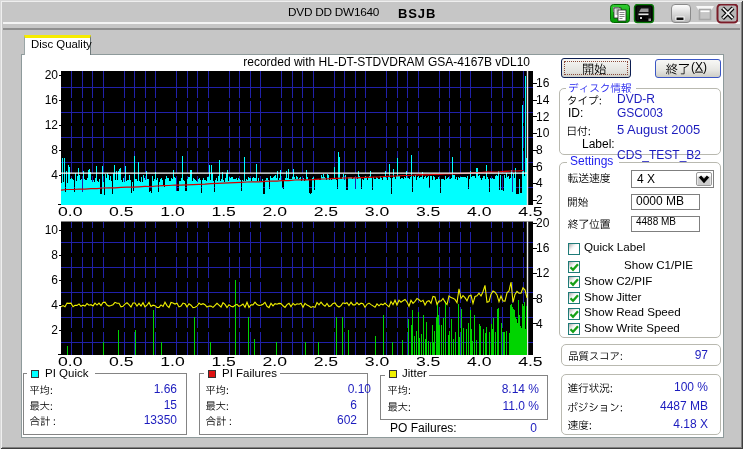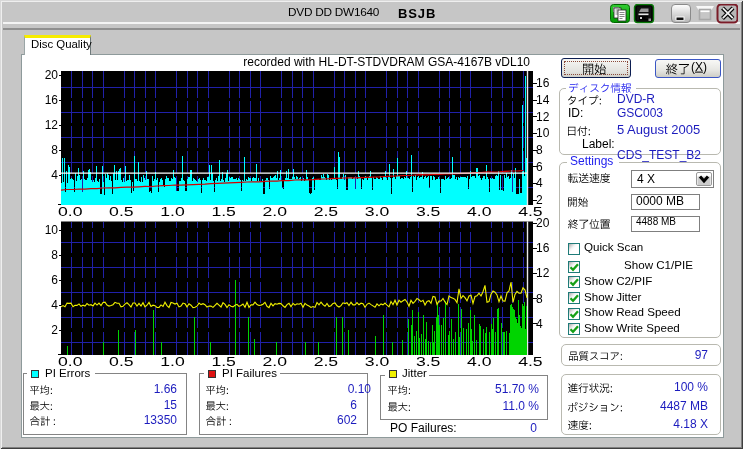--- a/index.html
+++ b/index.html
@@ -109,21 +109,21 @@
       <text x="518.2" y="216.3" font-size="12.5" fill="#000" textLength="24.5" lengthAdjust="spacingAndGlyphs">4.5</text>
       <text x="518.2" y="366.3" font-size="12.5" fill="#000" textLength="24.5" lengthAdjust="spacingAndGlyphs">4.5</text>
       <path d="M58.5 75.5H61 M58.5 100.5H61 M58.5 125.5H61 M58.5 150.5H61 M58.5 175.5H61 M58.5 230.5H61 M58.5 255.5H61 M58.5 280.5H61 M58.5 305.5H61 M58.5 330.5H61 M57.5 204.5H61 M57.5 354.5H61 M533 83.5H536.5 M533 100.5H536.5 M533 116.5H536.5 M533 133.5H536.5 M533 150.5H536.5 M533 166.5H536.5 M533 183.5H536.5 M533 200.5H536.5 M533 223.5H536.5 M533 248.5H536.5 M533 273.5H536.5 M533 298.5H536.5 M533 323.5H536.5" stroke="#000" stroke-width="1" fill="none" shape-rendering="crispEdges"></path>
       <text x="530" y="66" font-size="12" fill="#000" text-anchor="end">recorded with HL-DT-STDVDRAM GSA-4167B vDL10</text>
     </svg>
 <div style="position:absolute;left:23px;top:373px;width:164px;height:62px;border:1px solid #848484;background:#fff;"></div>
 <div style="position:absolute;left:199px;top:373px;width:169px;height:62px;border:1px solid #848484;background:#fff;"></div>
 <div style="position:absolute;left:380px;top:375px;width:168px;height:45px;border:1px solid #848484;background:#fff;"></div>
 <div style="position:absolute;left:27px;top:369px;width:68px;height:11px;background:#fff;"></div>
     <div style="position:absolute;left:31px;top:370px;width:8px;height:8px;background:#00ffff;border:1px solid #333;"></div>
-    <div class="t" style="left:45px;top:369.8px;font-size:11.5px;">PI Errors</div>
+    <div class="t" style="left:45px;top:369.8px;font-size:11.5px;">PI Quick</div>
 <div style="position:absolute;left:204px;top:369px;width:76px;height:11px;background:#fff;"></div>
     <div style="position:absolute;left:208px;top:370px;width:8px;height:8px;background:#dd1111;border:1px solid #333;"></div>
     <div class="t" style="left:222px;top:369.8px;font-size:11.5px;">PI Failures</div>
 <div style="position:absolute;left:385px;top:369px;width:44px;height:11px;background:#fff;"></div>
     <div style="position:absolute;left:389px;top:370px;width:8px;height:8px;background:#f0f000;border:1px solid #333;"></div>
     <div class="t" style="left:402px;top:369.8px;font-size:11.5px;">Jitter</div>
 <div style="position:absolute;left:30px;top:385px;">
       <svg width="22" height="10" viewBox="0 0 21.6 9.1" style="overflow:visible;display:block">
         <path d="M4.8 5.0H9.0V5.6H4.8V9.1H4.1V5.6H0.0V5.0H4.1V1.2H0.3V0.6H8.7V1.2H4.8ZM6.0 4.1Q6.4 3.6 6.8 2.9Q7.2 2.3 7.4 1.7L8.0 2.0Q7.7 2.6 7.3 3.3Q6.9 4.0 6.6 4.4ZM1.5 1.7Q1.8 2.2 2.2 2.8Q2.6 3.5 2.9 4.1L2.3 4.4Q2.0 3.8 1.6 3.1Q1.3 2.4 1.0 2.0Z M18.7 1.6V2.8Q18.7 3.9 18.6 5.2Q18.6 6.5 18.4 7.3Q18.3 8.2 17.9 8.6Q17.5 9.0 16.7 9.0H15.3L15.1 8.4H16.7Q17.2 8.4 17.4 8.1Q17.7 7.9 17.8 7.3Q17.9 6.5 18.0 5.2Q18.0 3.9 18.0 2.8V2.2H14.8Q14.3 3.2 13.6 4.0L13.2 3.5Q13.8 2.8 14.2 1.9Q14.7 1.0 14.9 0.0L15.6 0.2Q15.4 0.9 15.1 1.6ZM11.9 6.8Q12.5 6.6 13.2 6.2L13.3 6.8Q11.9 7.5 10.1 8.0L9.9 7.4Q10.6 7.2 11.2 7.0V3.4H10.0V2.8H11.2V0.1H11.9V2.8H13.0V3.4H11.9ZM14.3 3.9H17.1V4.5H14.3ZM17.3 6.0Q16.6 6.4 15.6 6.8Q14.7 7.2 13.9 7.4L13.7 6.8Q14.5 6.6 15.4 6.2Q16.3 5.8 17.1 5.4Z M20.4 3.6V3.5Q20.4 3.2 20.6 3.0Q20.7 2.9 21.0 2.9Q21.3 2.9 21.5 3.0Q21.6 3.2 21.6 3.5V3.6Q21.6 3.9 21.5 4.0Q21.3 4.2 21.0 4.2Q20.7 4.2 20.6 4.0Q20.4 3.9 20.4 3.6ZM20.4 8.0V7.8Q20.4 7.6 20.6 7.4Q20.7 7.2 21.0 7.2Q21.3 7.2 21.5 7.4Q21.6 7.6 21.6 7.8V8.0Q21.6 8.2 21.5 8.4Q21.3 8.5 21.0 8.5Q20.7 8.5 20.6 8.4Q20.4 8.2 20.4 8.0Z" fill="#000"></path>
       </svg>
@@ -157,21 +157,21 @@
       <svg width="25" height="10" viewBox="0 0 24.3 9.1" style="overflow:visible;display:block">
         <path d="M0.0 3.4Q1.8 2.6 2.8 1.8Q3.8 0.9 4.3 0.0H5.0Q5.5 0.9 6.5 1.7Q7.5 2.6 9.4 3.4L9.1 4.0Q7.1 3.1 6.0 2.2Q4.9 1.3 4.7 0.3H4.6Q4.3 1.3 3.3 2.2Q2.3 3.1 0.3 4.0ZM7.0 3.7H2.4V3.1H7.0ZM1.3 4.9H8.2V9.1H7.5V8.5H1.9V9.1H1.3ZM1.9 5.5V7.9H7.5V5.5Z M17.3 3.1H19.4V3.7H17.3V9.1H16.7V3.7H14.7V3.1H16.7V0.0H17.3ZM10.7 0.3H14.1V0.9H10.7ZM14.5 2.3H10.3V1.8H14.5ZM10.8 3.1H14.1V3.7H10.8ZM14.1 5.1H10.8V4.5H14.1ZM11.4 9.1H10.8V5.9H14.1V8.6H11.4ZM13.5 6.4H11.4V8.0H13.5Z M23.1 3.5V3.4Q23.1 3.1 23.3 3.0Q23.4 2.8 23.7 2.8Q24.0 2.8 24.2 3.0Q24.3 3.1 24.3 3.4V3.5Q24.3 3.8 24.2 4.0Q24.0 4.1 23.7 4.1Q23.4 4.1 23.3 4.0Q23.1 3.8 23.1 3.5ZM23.1 7.9V7.8Q23.1 7.5 23.3 7.4Q23.4 7.2 23.7 7.2Q24.0 7.2 24.2 7.4Q24.3 7.5 24.3 7.8V7.9Q24.3 8.2 24.2 8.3Q24.0 8.5 23.7 8.5Q23.4 8.5 23.3 8.3Q23.1 8.2 23.1 7.9Z" fill="#000"></path>
       </svg>
     </div>
 <div class="t blue" style="right:386px;top:416.4px;font-size:12px;">602</div>
 <div style="position:absolute;left:388px;top:385px;">
       <svg width="22" height="10" viewBox="0 0 21.6 9.1" style="overflow:visible;display:block">
         <path d="M4.8 5.0H9.0V5.6H4.8V9.1H4.1V5.6H0.0V5.0H4.1V1.2H0.3V0.6H8.7V1.2H4.8ZM6.0 4.1Q6.4 3.6 6.8 2.9Q7.2 2.3 7.4 1.7L8.0 2.0Q7.7 2.6 7.3 3.3Q6.9 4.0 6.6 4.4ZM1.5 1.7Q1.8 2.2 2.2 2.8Q2.6 3.5 2.9 4.1L2.3 4.4Q2.0 3.8 1.6 3.1Q1.3 2.4 1.0 2.0Z M18.7 1.6V2.8Q18.7 3.9 18.6 5.2Q18.6 6.5 18.4 7.3Q18.3 8.2 17.9 8.6Q17.5 9.0 16.7 9.0H15.3L15.1 8.4H16.7Q17.2 8.4 17.4 8.1Q17.7 7.9 17.8 7.3Q17.9 6.5 18.0 5.2Q18.0 3.9 18.0 2.8V2.2H14.8Q14.3 3.2 13.6 4.0L13.2 3.5Q13.8 2.8 14.2 1.9Q14.7 1.0 14.9 0.0L15.6 0.2Q15.4 0.9 15.1 1.6ZM11.9 6.8Q12.5 6.6 13.2 6.2L13.3 6.8Q11.9 7.5 10.1 8.0L9.9 7.4Q10.6 7.2 11.2 7.0V3.4H10.0V2.8H11.2V0.1H11.9V2.8H13.0V3.4H11.9ZM14.3 3.9H17.1V4.5H14.3ZM17.3 6.0Q16.6 6.4 15.6 6.8Q14.7 7.2 13.9 7.4L13.7 6.8Q14.5 6.6 15.4 6.2Q16.3 5.8 17.1 5.4Z M20.4 3.6V3.5Q20.4 3.2 20.6 3.0Q20.7 2.9 21.0 2.9Q21.3 2.9 21.5 3.0Q21.6 3.2 21.6 3.5V3.6Q21.6 3.9 21.5 4.0Q21.3 4.2 21.0 4.2Q20.7 4.2 20.6 4.0Q20.4 3.9 20.4 3.6ZM20.4 8.0V7.8Q20.4 7.6 20.6 7.4Q20.7 7.2 21.0 7.2Q21.3 7.2 21.5 7.4Q21.6 7.6 21.6 7.8V8.0Q21.6 8.2 21.5 8.4Q21.3 8.5 21.0 8.5Q20.7 8.5 20.6 8.4Q20.4 8.2 20.4 8.0Z" fill="#000"></path>
       </svg>
     </div>
-<div class="t blue" style="right:204px;top:385.4px;font-size:12px;">51.70 %</div>
+<div class="t blue" style="right:204px;top:385.4px;font-size:12px;">8.14 %</div>
 <div style="position:absolute;left:388px;top:402px;">
       <svg width="22" height="10" viewBox="0 0 21.7 9.0" style="overflow:visible;display:block">
         <path d="M1.0 0.1H8.2V3.0H1.0ZM7.6 1.3V0.7H1.6V1.3ZM1.6 1.8V2.5H7.6V1.8ZM0.1 3.7H9.1V4.2H4.3V9.0H3.7V7.9Q2.1 8.2 0.0 8.3L0.0 7.8L1.0 7.7V4.2H0.1ZM1.5 5.0H3.7V4.2H1.5ZM8.5 5.5Q8.2 6.6 7.2 7.5Q8.1 8.1 9.1 8.4L8.8 8.9Q7.6 8.5 6.8 7.9Q6.0 8.5 4.9 9.0L4.6 8.5Q5.7 8.1 6.4 7.5Q5.7 6.9 5.1 6.0L5.6 5.7Q6.1 6.5 6.8 7.2Q7.5 6.5 7.9 5.5H4.8V5.0H8.5ZM1.5 6.2H3.7V5.5H1.5ZM1.5 7.7Q2.8 7.6 3.7 7.5V6.7H1.5Z M14.8 3.2Q14.9 4.3 15.3 5.1Q15.8 5.9 16.7 6.7Q17.6 7.4 19.1 8.3L18.8 8.8Q17.3 8.0 16.4 7.3Q15.6 6.6 15.1 5.8Q14.6 5.1 14.5 4.1H14.5Q14.4 5.1 13.9 5.8Q13.5 6.6 12.7 7.3Q11.8 8.0 10.4 8.8L10.0 8.3Q11.5 7.4 12.4 6.7Q13.3 5.9 13.7 5.1Q14.1 4.3 14.2 3.2H10.1V2.6H14.2V0.0H14.8V2.6H19.0V3.2Z M20.5 3.4V3.3Q20.5 3.0 20.6 2.9Q20.8 2.7 21.1 2.7Q21.4 2.7 21.6 2.9Q21.7 3.0 21.7 3.3V3.4Q21.7 3.7 21.6 3.8Q21.4 4.0 21.1 4.0Q20.8 4.0 20.6 3.8Q20.5 3.7 20.5 3.4ZM20.5 7.8V7.7Q20.5 7.4 20.6 7.2Q20.8 7.1 21.1 7.1Q21.4 7.1 21.6 7.2Q21.7 7.4 21.7 7.7V7.8Q21.7 8.1 21.6 8.2Q21.4 8.4 21.1 8.4Q20.8 8.4 20.6 8.2Q20.5 8.1 20.5 7.8Z" fill="#000"></path>
       </svg>
     </div>
 <div class="t blue" style="right:204px;top:402.4px;font-size:12px;">11.0 %</div>
 <div class="t" style="left:390px;top:424.2px;font-size:12px;">PO Failures:</div>
 <div class="t blue" style="right:206px;top:424.2px;font-size:12px;">0</div>
 <div style="position:absolute;left:561px;top:58px;width:70px;height:20px;border:1.5px solid #0b1d51;border-radius:3px;
 background:linear-gradient(#f6f6f4,#e2e2de 70%,#cfcfc8);"></div>
@@ -235,21 +235,21 @@
 <div style="position:absolute;left:631px;top:194px;width:69px;height:16px;border:1px solid #7f7f7f;background:#fff;"></div>
 <div class="t" style="left:636px;top:196.6px;font-size:12px;">0000 MB</div>
 <div style="position:absolute;left:568px;top:218.5px;">
       <svg width="42" height="10" viewBox="0 0 41.2 9.7" style="overflow:visible;display:block">
         <path d="M2.7 5.3V9.6H2.1V5.3Q1.4 5.4 0.1 5.5L0.0 4.9Q0.8 4.8 1.2 4.8Q1.6 4.3 2.0 3.7Q1.2 2.8 0.3 2.0L0.6 1.5Q1.0 1.8 1.2 2.0Q1.8 1.1 2.2 0.1L2.8 0.3Q2.3 1.4 1.6 2.4Q2.1 2.9 2.4 3.2Q3.0 2.2 3.5 1.2L4.1 1.5Q3.0 3.4 2.0 4.8Q3.0 4.7 3.8 4.6Q3.6 4.0 3.4 3.6L3.9 3.4Q4.4 4.3 4.7 5.5L4.2 5.7L4.0 5.1Q3.2 5.2 2.7 5.3ZM9.8 5.4 9.5 5.9Q8.1 5.2 7.0 4.4Q6.2 5.1 5.1 5.6L4.8 5.1Q5.8 4.6 6.6 3.9Q5.8 3.2 5.3 2.5Q4.9 2.9 4.5 3.3L4.1 2.9Q4.7 2.3 5.2 1.5Q5.7 0.8 6.0 0.1L6.6 0.2Q6.4 0.6 6.2 1.0H9.2V1.5Q8.8 2.8 7.5 3.9Q8.5 4.7 9.8 5.4ZM7.0 3.5Q8.1 2.6 8.4 1.6H5.9Q5.8 1.8 5.7 2.0Q6.2 2.8 7.0 3.5ZM6.2 5.6Q6.7 5.8 7.4 6.2Q8.0 6.5 8.6 6.9L8.3 7.4Q7.7 7.1 7.1 6.7Q6.4 6.3 5.8 6.1ZM3.7 6.0Q4.2 7.2 4.5 8.5L4.0 8.7Q3.6 7.3 3.2 6.2ZM0.1 8.8Q0.7 7.7 1.0 6.1L1.5 6.2Q1.2 8.0 0.6 9.2ZM4.9 7.5Q6.0 7.8 7.1 8.2Q8.2 8.7 9.1 9.1L8.9 9.7Q6.6 8.6 4.7 8.1Z M12.9 9.3 12.7 8.7H15.2V3.5Q16.3 3.1 17.3 2.5Q18.3 1.9 18.8 1.4H11.1V0.7H19.8V1.3Q19.2 2.0 18.2 2.7Q17.3 3.4 16.0 4.0V8.5Q16.0 9.0 15.8 9.2Q15.6 9.3 15.1 9.3Z M24.0 0.2Q23.6 1.7 23.0 3.0V9.6H22.4V4.1Q21.9 4.8 21.5 5.3L21.1 4.7Q21.9 3.8 22.5 2.7Q23.0 1.5 23.4 0.0ZM23.9 2.5V1.8H26.8V0.1H27.5V1.8H30.5V2.5ZM30.7 8.5V9.2H23.6V8.5H27.6Q28.4 5.9 28.9 3.1L29.6 3.2Q29.1 6.2 28.3 8.5ZM25.8 7.9Q25.4 5.3 24.8 3.4L25.5 3.1Q26.1 5.1 26.4 7.6Z M41.2 2.9V3.4H36.9L36.8 3.7Q36.7 4.0 36.6 4.1H40.1V8.0H34.2V4.1H36.0Q36.2 3.6 36.2 3.4H31.7V2.9H36.4Q36.5 2.3 36.6 2.3H32.0V0.4H40.8V2.3H37.2L37.0 2.9ZM34.8 0.9H32.7V1.7H34.8ZM35.4 0.9V1.7H37.4V0.9ZM38.0 1.7H40.2V0.9H38.0ZM32.3 4.3H33.0V8.6H41.1V9.2H33.0V9.7H32.3ZM34.8 5.2H39.4V4.6H34.8ZM39.4 5.7H34.8V6.4H39.4ZM34.8 6.8V7.5H39.4V6.8Z" fill="#000"></path>
       </svg>
     </div>
 <div style="position:absolute;left:631px;top:216px;width:69px;height:16px;border:1px solid #7f7f7f;background:#fff;"></div>
 <div class="t" style="left:636px;top:218.6px;font-size:10px;">4488 MB</div>
 <div style="position:absolute;left:568px;top:242.5px;width:12px;height:12px;border:1px solid #1e7b78;background:linear-gradient(135deg,#a8a8a8 0px,#d8d8d8 3px,#f4f4f4 5px,#ffffff 7px);"></div>
-<div class="t" style="left:584px;top:243.2px;font-size:11.6px;">Quick Scan</div>
+<div class="t" style="left:584px;top:243.2px;font-size:11.6px;">Quick Label</div>
 <div style="position:absolute;left:568px;top:260.7px;width:12px;height:12px;border:1px solid #1e7b78;background:linear-gradient(135deg,#a8a8a8 0px,#d8d8d8 3px,#f4f4f4 5px,#ffffff 7px);"></div>
     <svg style="position:absolute;left:568px;top:260.7px" width="12" height="12">
       <path d="M2.5 6.3 L5 8.8 L10 3.2" fill="none" stroke="#16a016" stroke-width="2.3"></path>
     </svg>
 <div class="t" style="left:584px;top:261.4px;font-size:11.6px;margin-left:40px;">Show C1/PIE</div>
 <div style="position:absolute;left:568px;top:276.2px;width:12px;height:12px;border:1px solid #1e7b78;background:linear-gradient(135deg,#a8a8a8 0px,#d8d8d8 3px,#f4f4f4 5px,#ffffff 7px);"></div>
     <svg style="position:absolute;left:568px;top:276.2px" width="12" height="12">
       <path d="M2.5 6.3 L5 8.8 L10 3.2" fill="none" stroke="#16a016" stroke-width="2.3"></path>
     </svg>
 <div class="t" style="left:584px;top:276.9px;font-size:11.6px;">Show C2/PIF</div>

